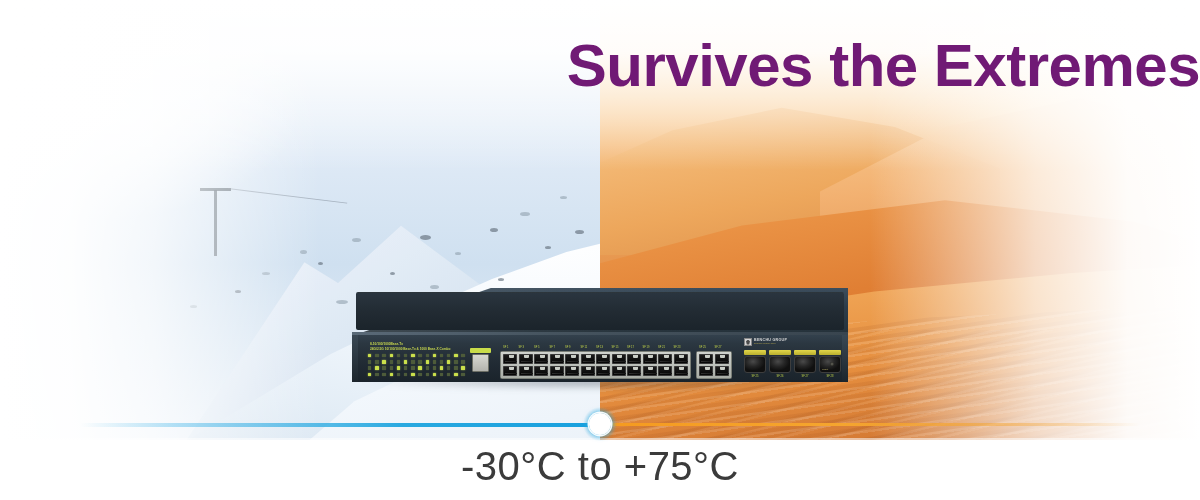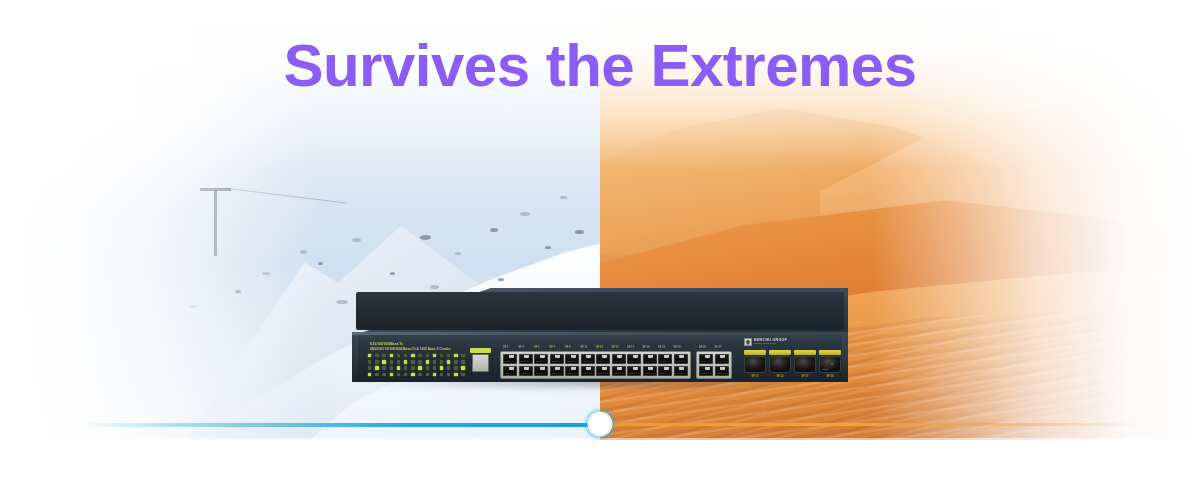--- a/index.html
+++ b/index.html
@@ -151,23 +151,24 @@
     position:absolute; left:0; top:438px; width:1200px; height:62px;
     background:linear-gradient(180deg, rgba(255,255,255,.55) 0%, #ffffff 55%, #ffffff 100%);
     pointer-events:none;
   }
 
   
   .heading-wrap {
     position:absolute; left:0; top:34px; width:1200px; text-align:center; z-index:40;
   }
   .title {
-    font-size:60px; font-weight:bold; color:#8b5cf6;
+    font-size:60px; font-weight:bold; color:#701a75;
     letter-spacing:-0.5px; line-height:1.05;
     font-family:"Liberation Sans", sans-serif;
+    text-align:right;
   }
   .subtitle {
     margin-top:10px;
     font-size:29px; font-weight:400; color:#3a3a3a;
     letter-spacing:0.1px;
     font-family:"Liberation Sans", sans-serif;
   }
 
   
   .switch-wrap {
@@ -589,14 +590,15 @@
     <div class="reset-txt">Reset</div>
   </div>
 
   <div class="slider">
     <div class="track-cold"></div>
     <div class="track-hot"></div>
   </div>
   <div class="knob-glow"></div>
   <div class="knob"></div>
 
+  <div class="temp-range">-30°C to +75°C</div>
 
 </div>
 
 </body></html>

